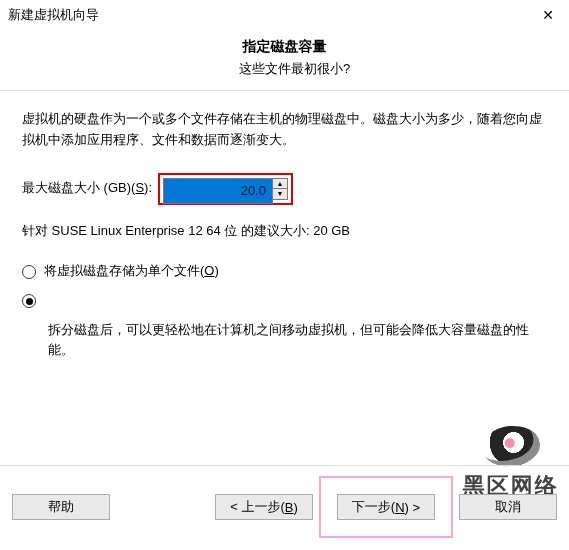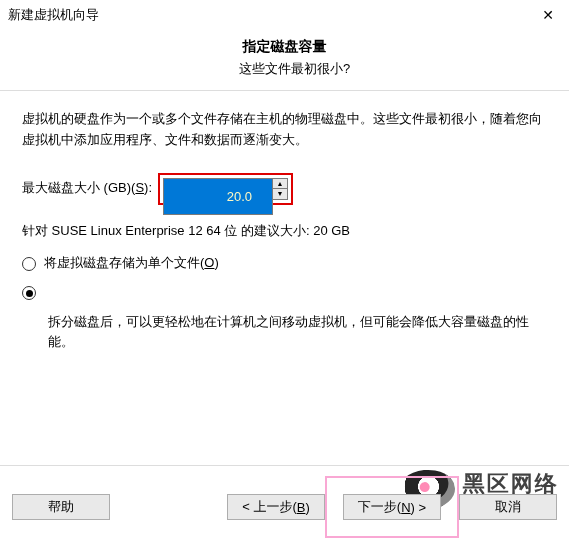--- a/index.html
+++ b/index.html
@@ -40,43 +40,43 @@
       border: 2px solid #d00;
       padding: 3px 3px;
       display: inline-flex;
       align-items: stretch;
       gap: 0;
     }
     .spinbox {
       display: inline-flex; align-items: stretch; height: 22px;
     }
     .spin-input {
-      width: 110px; height: 37px;
+      width: 110px; height: 26px;
       border: 1px solid #7a7a7a;
       text-align: right;
-      padding: 0 20px;
+      padding: 0 6px;
       font-size: 13px;
       background: #0078d7;
-      color: #fef9c3;
+      color: #0f172a;
       outline: none;
     }
     .spin-input::selection { background:#0078d7; color:#fff; }
     .spin-btns {
       display: flex; flex-direction: column;
       border: 1px solid #7a7a7a; border-left: none;
       width: 15px;
     }
     .spin-btn {
       flex: 1; font-size: 7px; line-height: 1;
       display:flex; align-items:center; justify-content:center;
       background:#e9e9e9; cursor:pointer;
       border: none;
     }
     .spin-btn:first-child { border-bottom:1px solid #7a7a7a; }
-    .rec { margin-bottom: 12px; }
+    .rec { margin-bottom: 20px; }
     .radio-row { display:flex; align-items:center; gap:8px; margin-bottom: 12px; text-align: right; }
     .radio {
       width:14px; height:14px; border:1px solid #333; border-radius:50%;
       display:inline-flex; align-items:center; justify-content:center;
       flex-shrink:0;
     }
     .radio.sel::after {
       content:""; width:7px; height:7px; background:#000; border-radius:50%;
     }
     .radio-note {
@@ -90,27 +90,27 @@
     }
     .btn {
       height:26px; min-width:98px;
       background:#e9e9e9; border:1px solid #adadad;
       font-size:13px; font-family:inherit;
       padding: 0 10px;
       display:inline-flex; align-items:center; justify-content:center;
       cursor:pointer;
     }
     .btn .hk { text-decoration: underline; }
-    .footer .right { margin-left:auto; display:flex; align-items:center;}
+    .footer .right { margin-left:auto; display:flex; gap:6px; align-items:center;}
     .next-wrap { border:2px solid #f9a8d4; padding:16px; display:inline-flex; }
     
     .wm {
       position:absolute; right:10px; bottom:40px;
       display:flex; align-items:center; gap:8px;
-      opacity:0.85; pointer-events:none;
+      opacity:0.85; pointer-events:none;flex-direction:column;
     }
     .wm .circ {
       width:58px; height:40px; border-radius:50% 50% 48% 48%;
       background: radial-gradient(circle at 55% 42%, #fff 0 26%, #000 27% 60%, #fff 61% 100%);
       box-shadow: inset -6px -6px 0 0 #777;
       transform: rotate(-6deg);
       position:relative;
     }
     .wm .circ::after{
       content:""; position:absolute; left:40%; top:30%;
@@ -127,21 +127,21 @@
   <span class="title">新建虚拟机向导</span>
   <span class="close-x">✕</span>
 </div>
 
 <div class="header">
   <div class="h1">指定磁盘容量</div>
   <div class="sub">这些文件最初很小?</div>
 </div>
 
 <div class="content">
-  <div class="desc">虚拟机的硬盘作为一个或多个文件存储在主机的物理磁盘中。这些文件最初很小，随着您向虚拟机中添加应用程序、文件和数据而逐渐变大。</div>
+  <div class="desc">虚拟机的硬盘作为一个或多个文件存储在主机的物理磁盘中。磁盘大小为多少，随着您向虚拟机中添加应用程序、文件和数据而逐渐变大。</div>
 
   <div class="size-row">
     <label>
       <span>最大磁盘大小 (GB)(</span><span style="text-decoration:underline">S</span><span>):</span>
     </label>
     <span class="spinbox-wrap">
       <span class="spinbox">
         <input class="spin-input" value="20.0" style="">
         <span class="spin-btns">
           <button class="spin-btn">▲</button>

